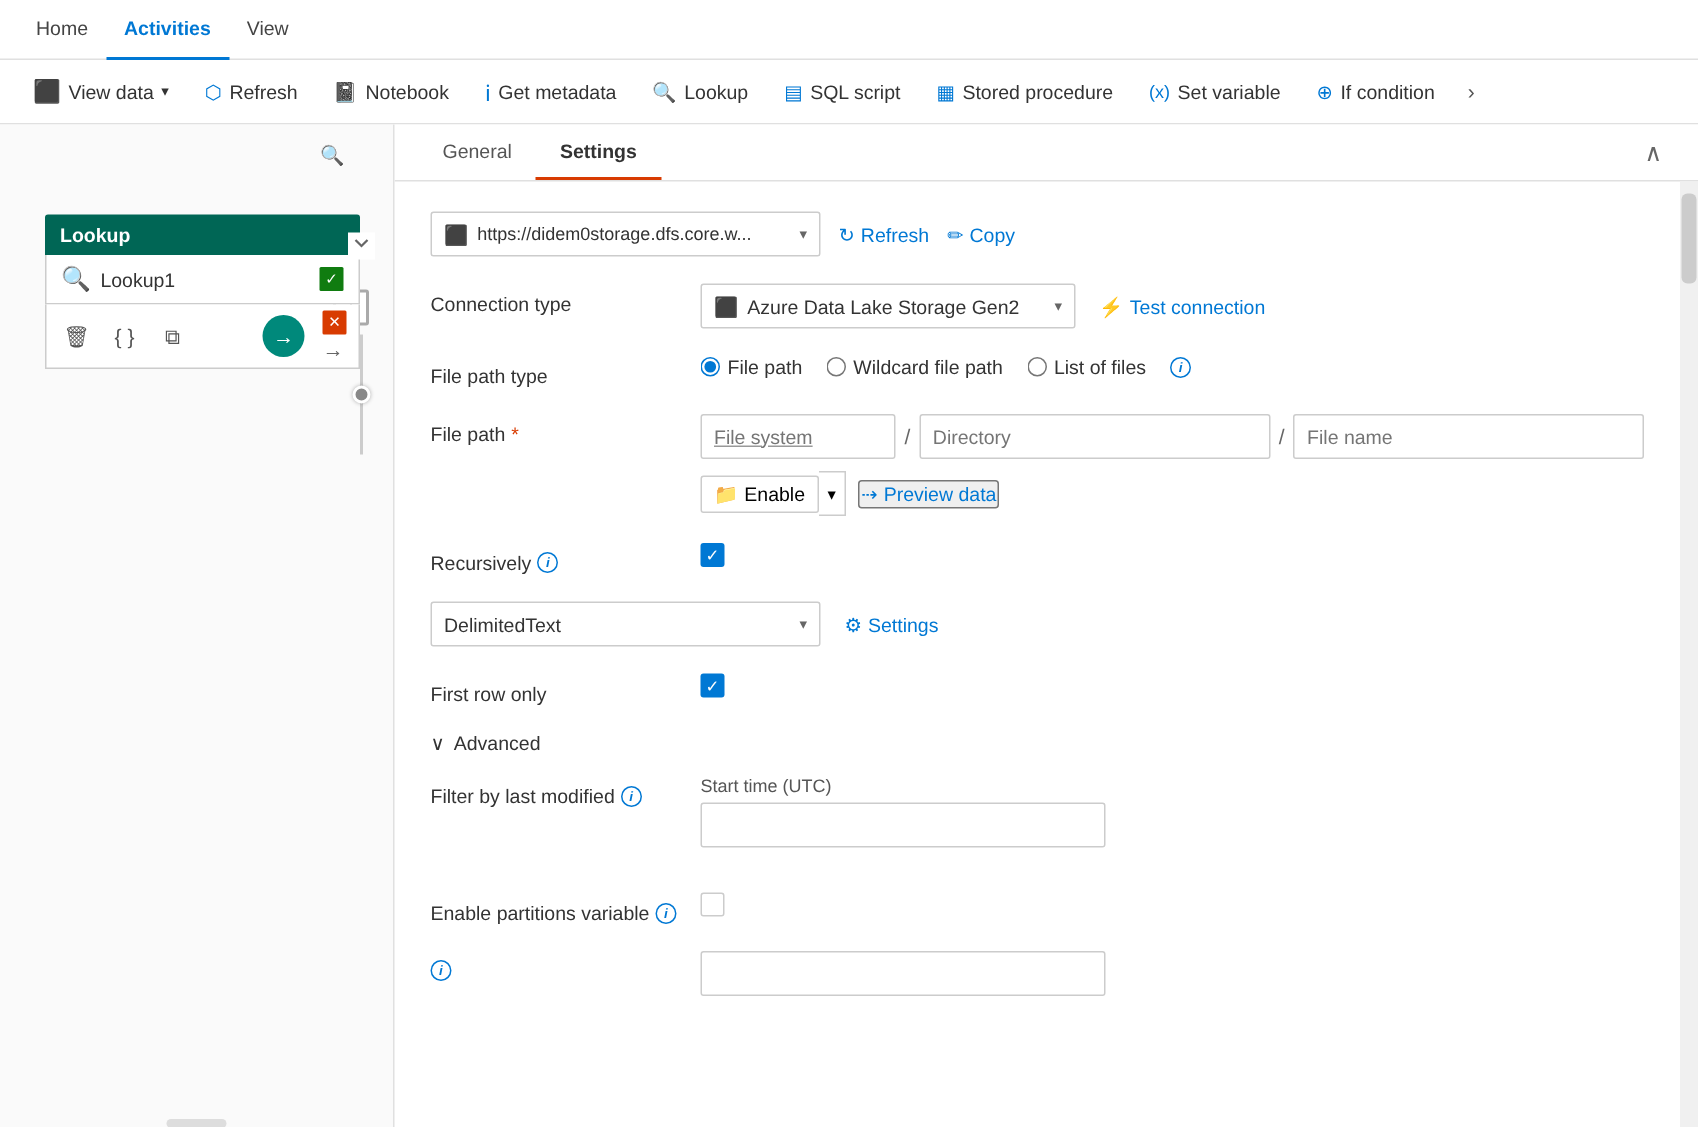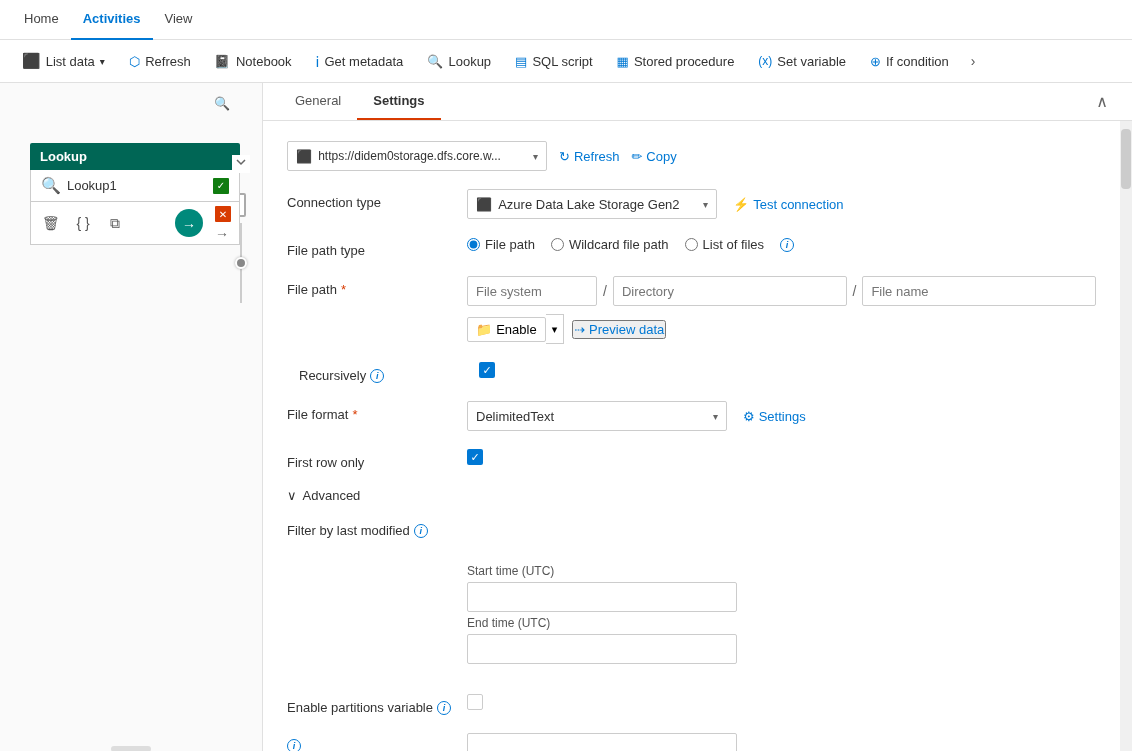--- a/index.html
+++ b/index.html
@@ -77,21 +77,21 @@
 
 <div style="display:flex; align-items:center; border-bottom:1px solid #e0e0e0; background:#fff; padding:0 12px; height:40px;">
   <div class="top-nav-item">Home</div>
   <div class="top-nav-item active">Activities</div>
   <div class="top-nav-item">View</div>
 </div>
 
 <div class="toolbar">
   <button class="toolbar-btn">
     <span style="color:#0078d4; font-size:15px;">⬛</span>
-    <span>List data</span>
+    <span>View data</span>
     <span style="font-size:10px;">▾</span>
   </button>
   <button class="toolbar-btn">
     <span style="color:#0078d4;">⬡</span>
     <span>Refresh</span>
   </button>
   <button class="toolbar-btn">
     <span style="color:#0078d4;">📓</span>
     <span>Notebook</span>
   </button>
@@ -229,54 +229,53 @@
               </label>
               <span class="info-icon">i</span>
             </div>
           </div>
         </div>
 
         <div class="form-row">
           <div class="form-label required">File path</div>
           <div class="form-control">
             <div class="file-path-group">
-              <input type="text" class="file-path-input" style="max-width: 130px;" placeholder="File system">
+              <input type="text" class="file-path-input" style="max-width: 130px; text-decoration: underline;" placeholder="File system">
               <span class="path-separator">/</span>
               <input type="text" class="file-path-input" placeholder="Directory" style="">
               <span class="path-separator">/</span>
               <input type="text" class="file-path-input" placeholder="File name" style="">
             </div>
             <div style="display:flex; align-items:center; gap:0;">
               <button class="browse-btn">
                 <span>📁</span>
                 <span>Enable</span>
               </button>
               <button style="height:30px; border:1px solid #ccc; border-left:none; background:white; cursor:pointer; padding:0 6px; font-size:11px;">▾</button>
             </div>
             <button class="preview-link">
               <span>⇢</span>
               <span>Preview data</span>
             </button>
           </div>
         </div>
 
         <div class="form-row">
-          <div class="form-label" style="display:flex; align-items:center; gap:4px;margin-left:12px;">
+          <div class="form-label" style="display:flex; align-items:flex-start; gap:4px;">
             <span>Recursively</span>
             <span class="info-icon">i</span>
           </div>
           <div class="form-control">
             <div class="checkbox-styled">
               <span class="checkbox-check">✓</span>
             </div>
           </div>
         </div>
 
         <div class="form-row">
-          <div class="form-label required">File format</div>
           <div class="form-control">
             <div class="format-row">
               <div class="format-select">
                 <span style="flex:1;">DelimitedText</span>
                 <span class="chevron-down">▾</span>
               </div>
               <button class="action-link" style="margin-left:8px;">
                 <span>⚙</span>
                 <span>Settings</span>
               </button>
@@ -298,29 +297,25 @@
             <span>∨</span>
             <span>Advanced</span>
           </div>
 
           <div class="form-row">
             <div class="form-label" style="display:flex; align-items:center; gap:4px;">
               <span>Filter by last modified</span>
               <span class="info-icon">i</span>
             </div>
             <div class="form-control">
-              <div class="filter-grid" style="display:flex; flex-direction:column; gap:4px; flex:1;margin-top:47px;">
+              <div class="filter-grid" style="display:flex; gap:4px; flex:1;">
                 <div>
                   <div class="filter-label">Start time (UTC)</div>
                   <input type="text" class="filter-input" style="width: 270px;">
                 </div>
-                <div>
-                  <div class="filter-label">End time (UTC)</div>
-                  <input type="text" class="filter-input" style="width: 270px;">
-                </div>
               </div>
             </div>
           </div>
 
           <div class="form-row">
             <div class="form-label" style="display:flex; align-items:center; gap:4px;">
               <span>Enable partitions variable</span>
               <span class="info-icon">i</span>
             </div>
             <div class="form-control">

